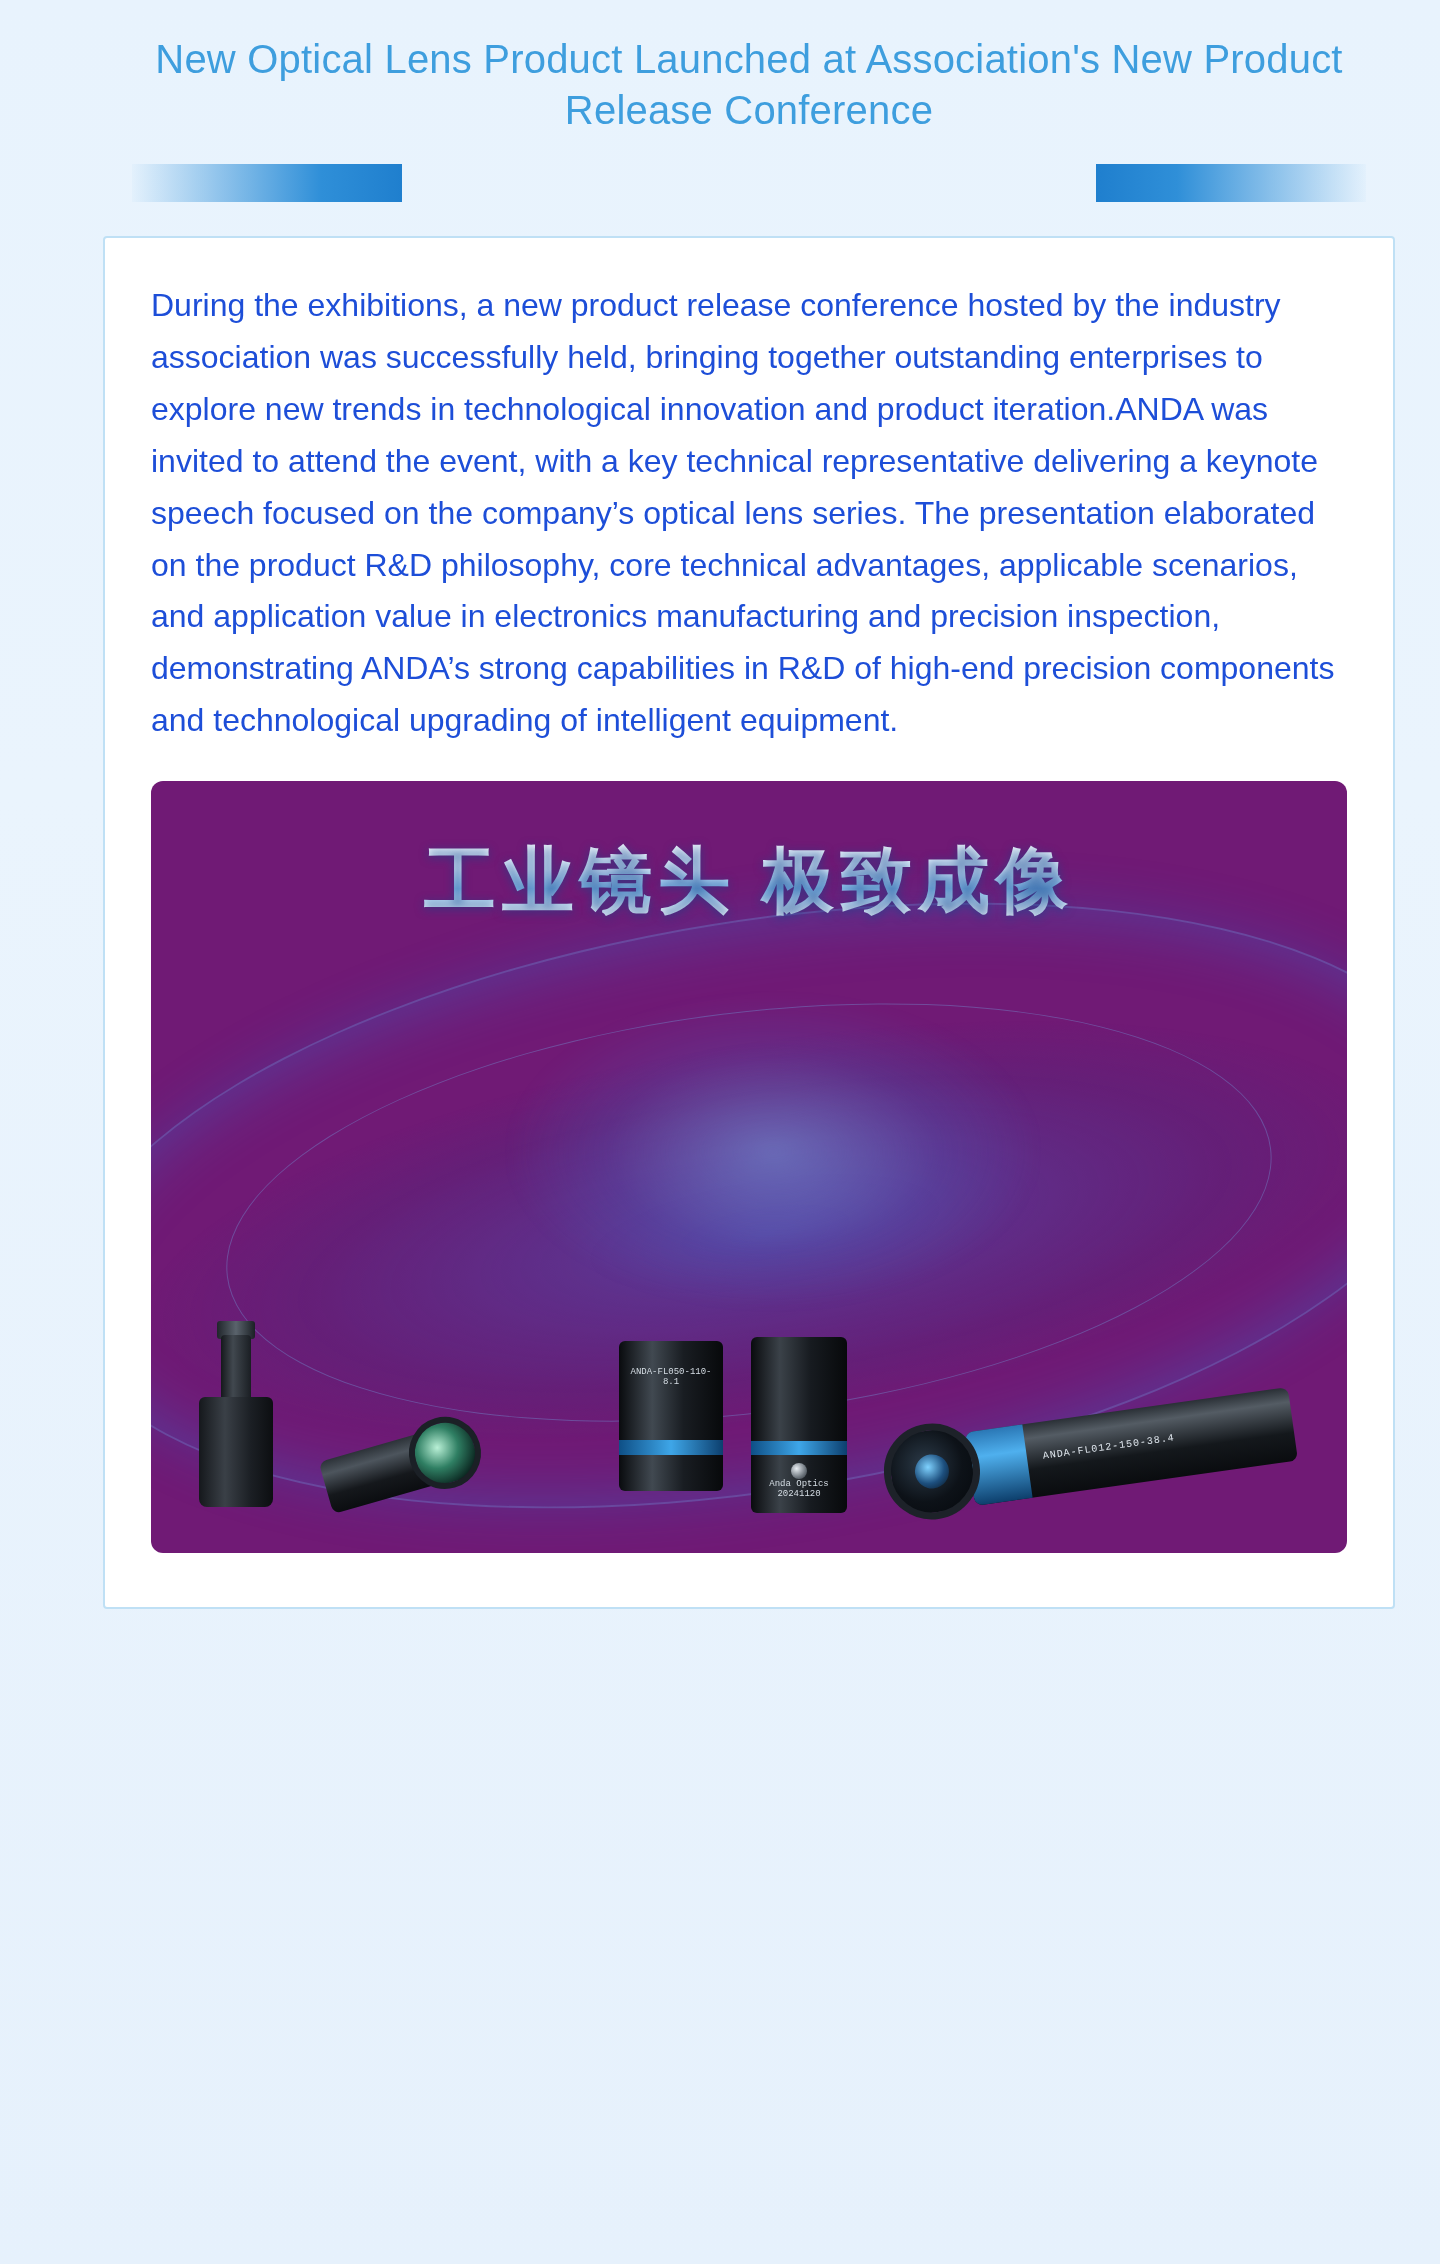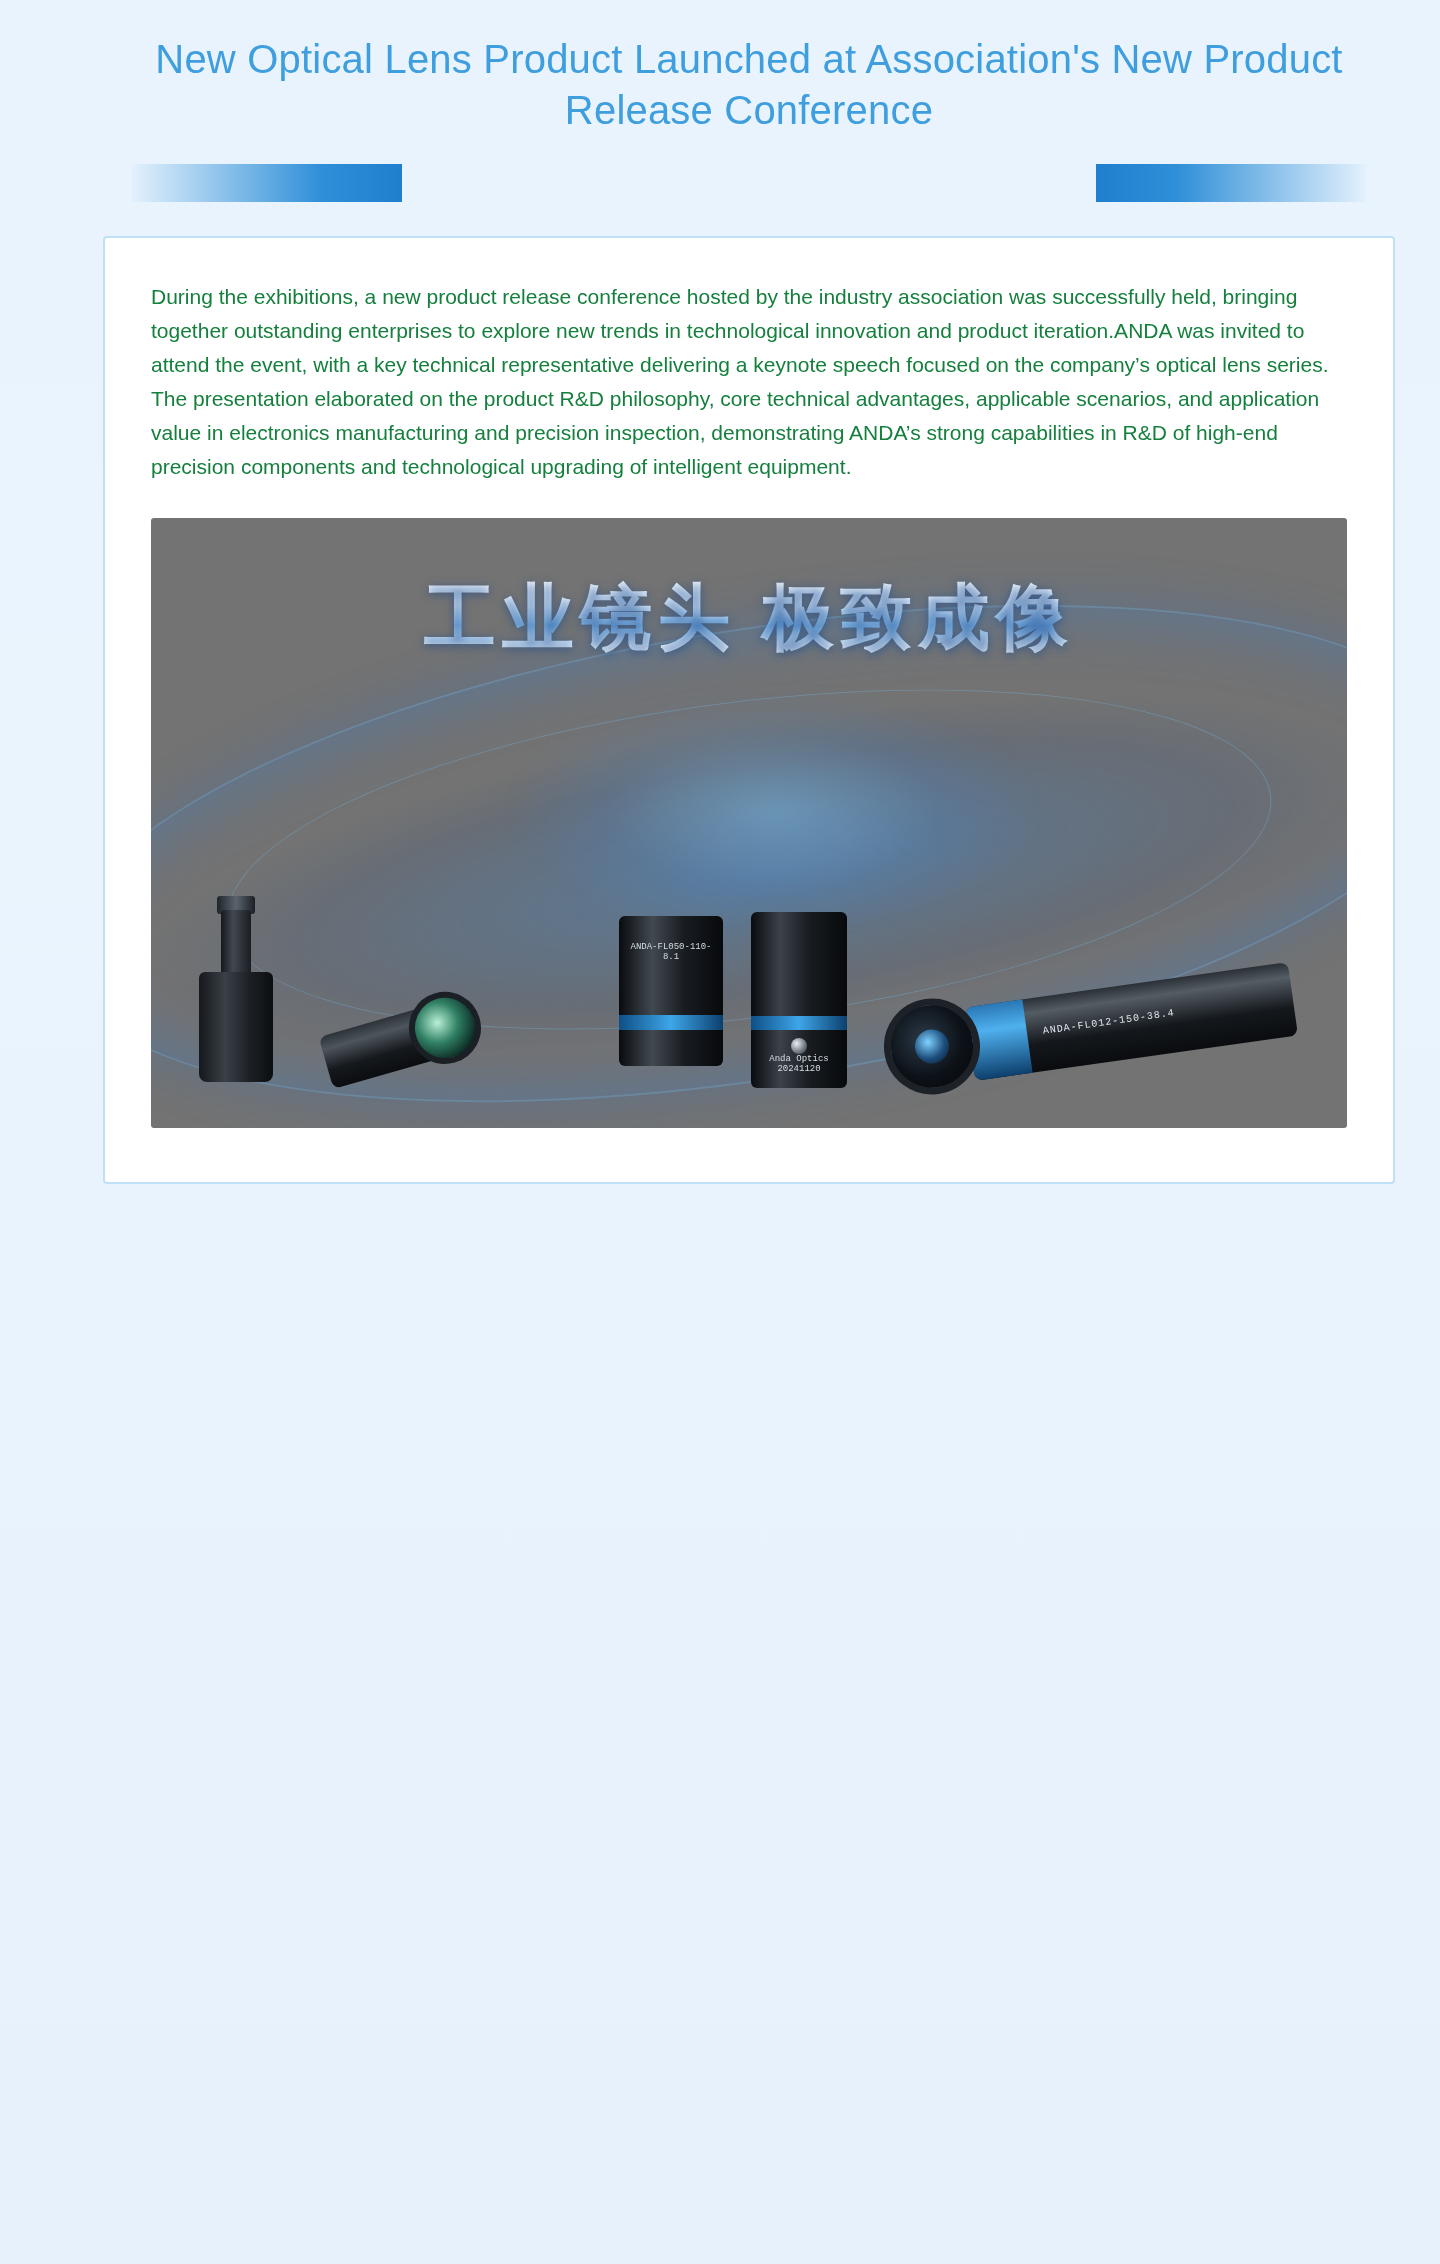--- a/index.html
+++ b/index.html
@@ -83,38 +83,38 @@
   }
   .para-cn {
     color: #1a1a1a;
     font-size: 38px;
     line-height: 1.62;
     text-align: justify;
     margin: 0 0 30px 0;
     letter-spacing: 0.4px;
   }
   .para-en {
-    color: #15803d;
-    font-size: 21px;
+    color: #1d4ed8;
+    font-size: 32px;
     line-height: 1.62;
     text-align: left;
     margin: 0 0 34px 0;
   }
 
   
   .banner {
     position: relative;
     width: 100%;
-    height: 610px;
-    border-radius: 3px;
+    height: 772px;
+    border-radius: 12px;
     overflow: hidden;
     background:
       radial-gradient(ellipse 70% 55% at 48% 52%, #1b5a9e 0%, #123f77 35%, #0a1f3f 70%, #050d1c 100%),
       linear-gradient(160deg, #071226 0%, #0c2murm 100%);
-    background-color: #737373;
+    background-color: #701a75;
   }
   .banner-swoosh {
     position: absolute;
     left: -8%;
     top: 18%;
     width: 118%;
     height: 74%;
     border-radius: 50%;
     border: 2px solid rgba(90,180,255,0.30);
     box-shadow:

